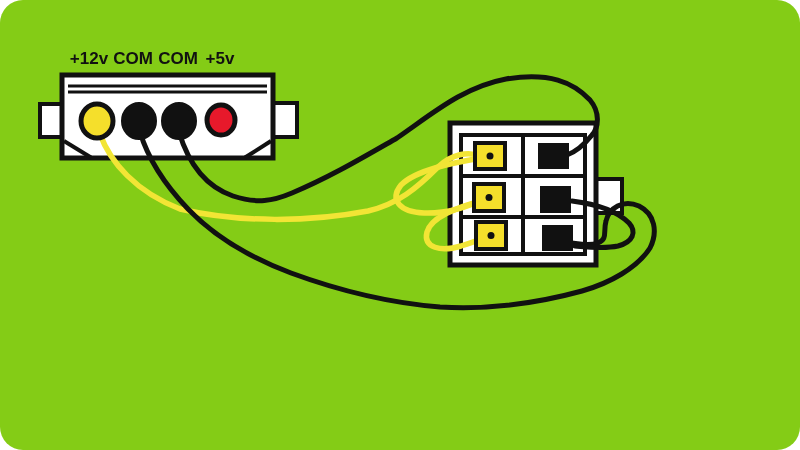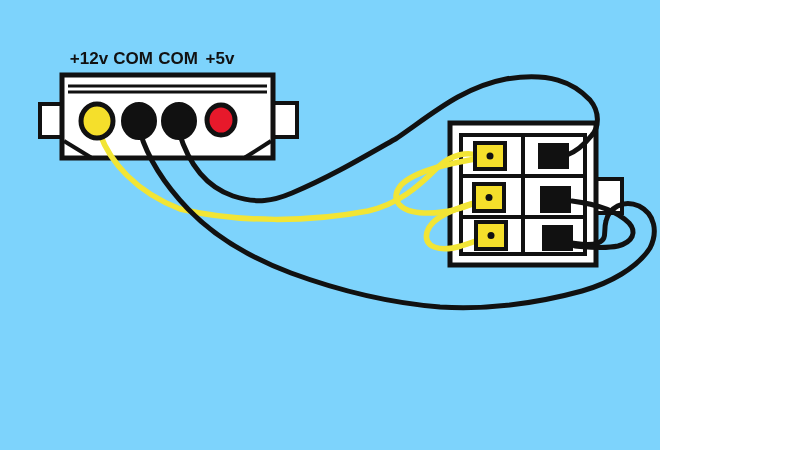--- a/index.html
+++ b/index.html
@@ -6,23 +6,24 @@
     margin: 0;
     padding: 0;
     background: #ffffff;
     width: 800px;
     height: 450px;
     overflow: hidden;
     font-family: "Liberation Sans", sans-serif;
   }
   .canvas {
     position: relative;
-    width: 660px;
+    width: 800px;
     height: 450px;
-    background: #7dd3fc;
+    background: #84cc16;
+    border-radius: 23px;
   }
   svg { display: block; }
   .pin-label {
     font-family: "Liberation Sans", sans-serif;
     font-size: 17px;
     font-weight: 700;
     fill: #111111;
     text-anchor: middle;
   }
   .ink-stroke { stroke: #111111; fill: none; }

